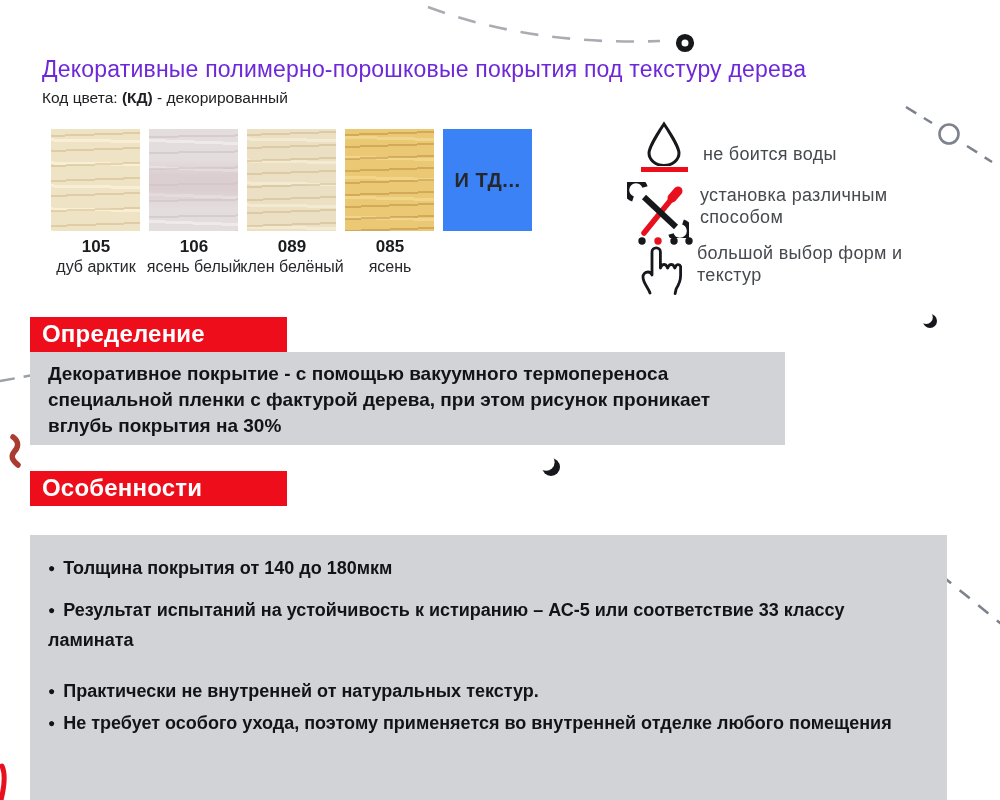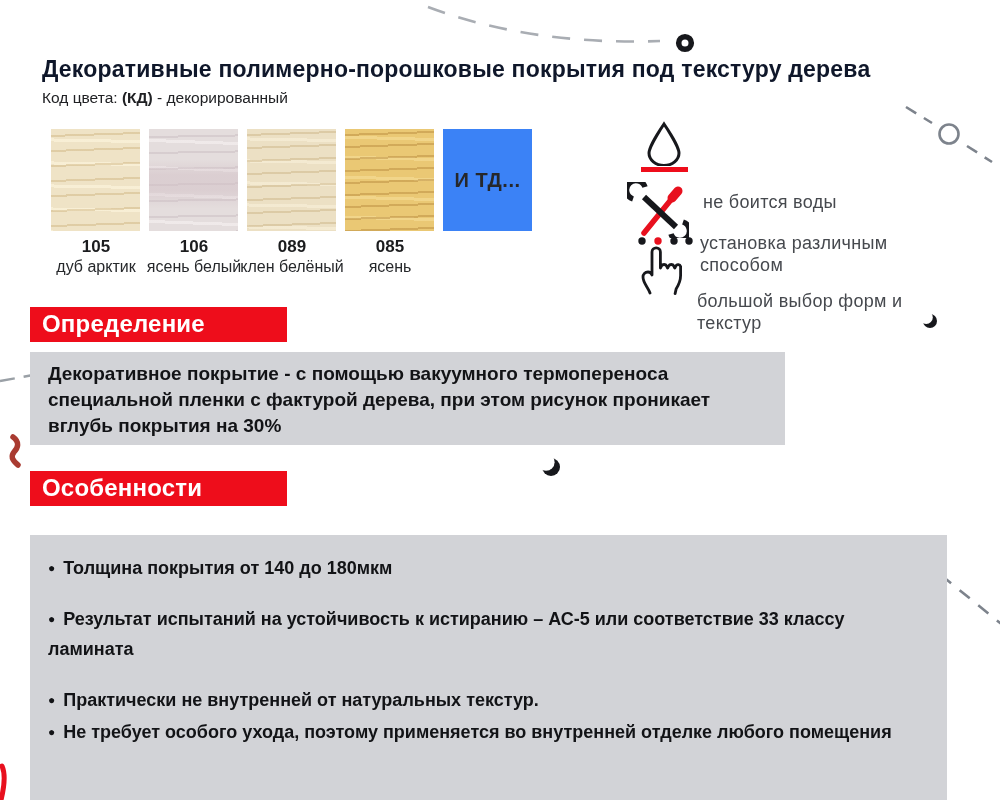--- a/index.html
+++ b/index.html
@@ -5,21 +5,21 @@
   * { box-sizing: border-box; margin: 0; padding: 0; }
   html,body { width:1000px; height:800px; background:#fff; overflow:hidden;
     font-family:"Liberation Sans", sans-serif; color:#1d1e20; }
   #page { position:relative; width:1000px; height:800px; background:#ffffff; }
 
   
   #decor { position:absolute; inset:0; width:1000px; height:800px; pointer-events:none; }
 
   
   .title { position:absolute; left:42px; top:56px; width:920px;
-    font-size:23px; font-weight:bold; letter-spacing:.2px; color:#0f172a; }
+    font-size:23px; font-weight:normal; letter-spacing:.2px; color:#6d28d9; }
   .subtitle { position:absolute; left:42px; top:89px; font-size:15.5px; color:#202124; }
   .subtitle b { font-weight:bold; }
 
   
   .tile { position:absolute; top:129px; width:89px; height:102px; }
   .tile.s1 { left:51px;  background-color:#efe3c6;
     background-image:
       repeating-linear-gradient(178deg, transparent 0 6px, rgba(198,168,110,.38) 6px 8px, transparent 8px 15px),
       repeating-linear-gradient(181deg, transparent 0 11px, rgba(255,248,225,.55) 11px 14px, transparent 14px 23px); }
   .tile.s2 { left:149px; background-color:#e4dddd;
@@ -38,41 +38,41 @@
   .tile.more { left:443px; background:#3b82f6; display:flex; align-items:center; justify-content:center;
     font-size:20px; font-weight:bold; color:#26272a; letter-spacing:.5px; }
 
   .tile-label { position:absolute; top:237px; width:112px; text-align:center; line-height:1.15; }
   .tile-label .code { font-size:17px; font-weight:bold; color:#1b1c1e; }
   .tile-label .name { font-size:16px; color:#26282b; margin-top:1px; }
   .tl1 { left:40px; } .tl2 { left:138px; } .tl3 { left:236px; } .tl4 { left:334px; }
 
   
   .feat-icon { position:absolute; }
-  .feat-label { position:absolute; font-size:18px; color:#46494e; line-height:1.22; width:250px; letter-spacing:.3px;margin-top:48px; }
+  .feat-label { position:absolute; font-size:18px; color:#46494e; line-height:1.22; width:250px; letter-spacing:.3px; }
   .fl1 { left:703px; top:144px; }
   .fl2 { left:700px; top:185px; }
   .fl3 { left:697px; top:243px; }
   .drop-underline { position:absolute; left:641px; top:167px; width:47px; height:5px; background:#ee0d1b; }
 
   
   .red-tab { position:absolute; left:30px; width:257px; height:35px; background:#ee0d1b;
     color:#ffffff; font-size:24px; font-weight:bold; line-height:34px; padding-left:12px; letter-spacing:.2px; }
-  .tab-def  { top:307px; }
+  .tab-def  { top:317px; }
   .tab-feat { top:471px; }
 
   .gray-box { position:absolute; left:30px; background:#d2d3d7; color:#121316; }
   .box-def  { top:352px; width:755px; height:93px; padding:9px 18px;
     font-size:19px; font-weight:bold; line-height:1.37; }
   .box-feat { top:535px; width:917px; height:271px; padding:12px 18px 0 18px; }
 
   .bullet-item { font-size:18px; font-weight:bold; line-height:1.68; color:#121316; }
   .bullet-item::before { content:"●"; font-size:12px; vertical-align:2px; margin-right:8px; }
   .b1 { margin-top:6px; }
-  .b2 { margin-top:21px; }
+  .b2 { margin-top:12px; }
   .b3 { margin-top:20px; }
   .b4 { margin-top:2px; }
 </style>
 </head>
 <body>
 
 <div id="page">
 
   <svg id="decor" viewBox="0 0 1000 800">
     <path d="M428 7 C500 34 580 44 660 41" fill="none" stroke="#a9adb3" stroke-width="2.6" stroke-dasharray="18 14"></path>

